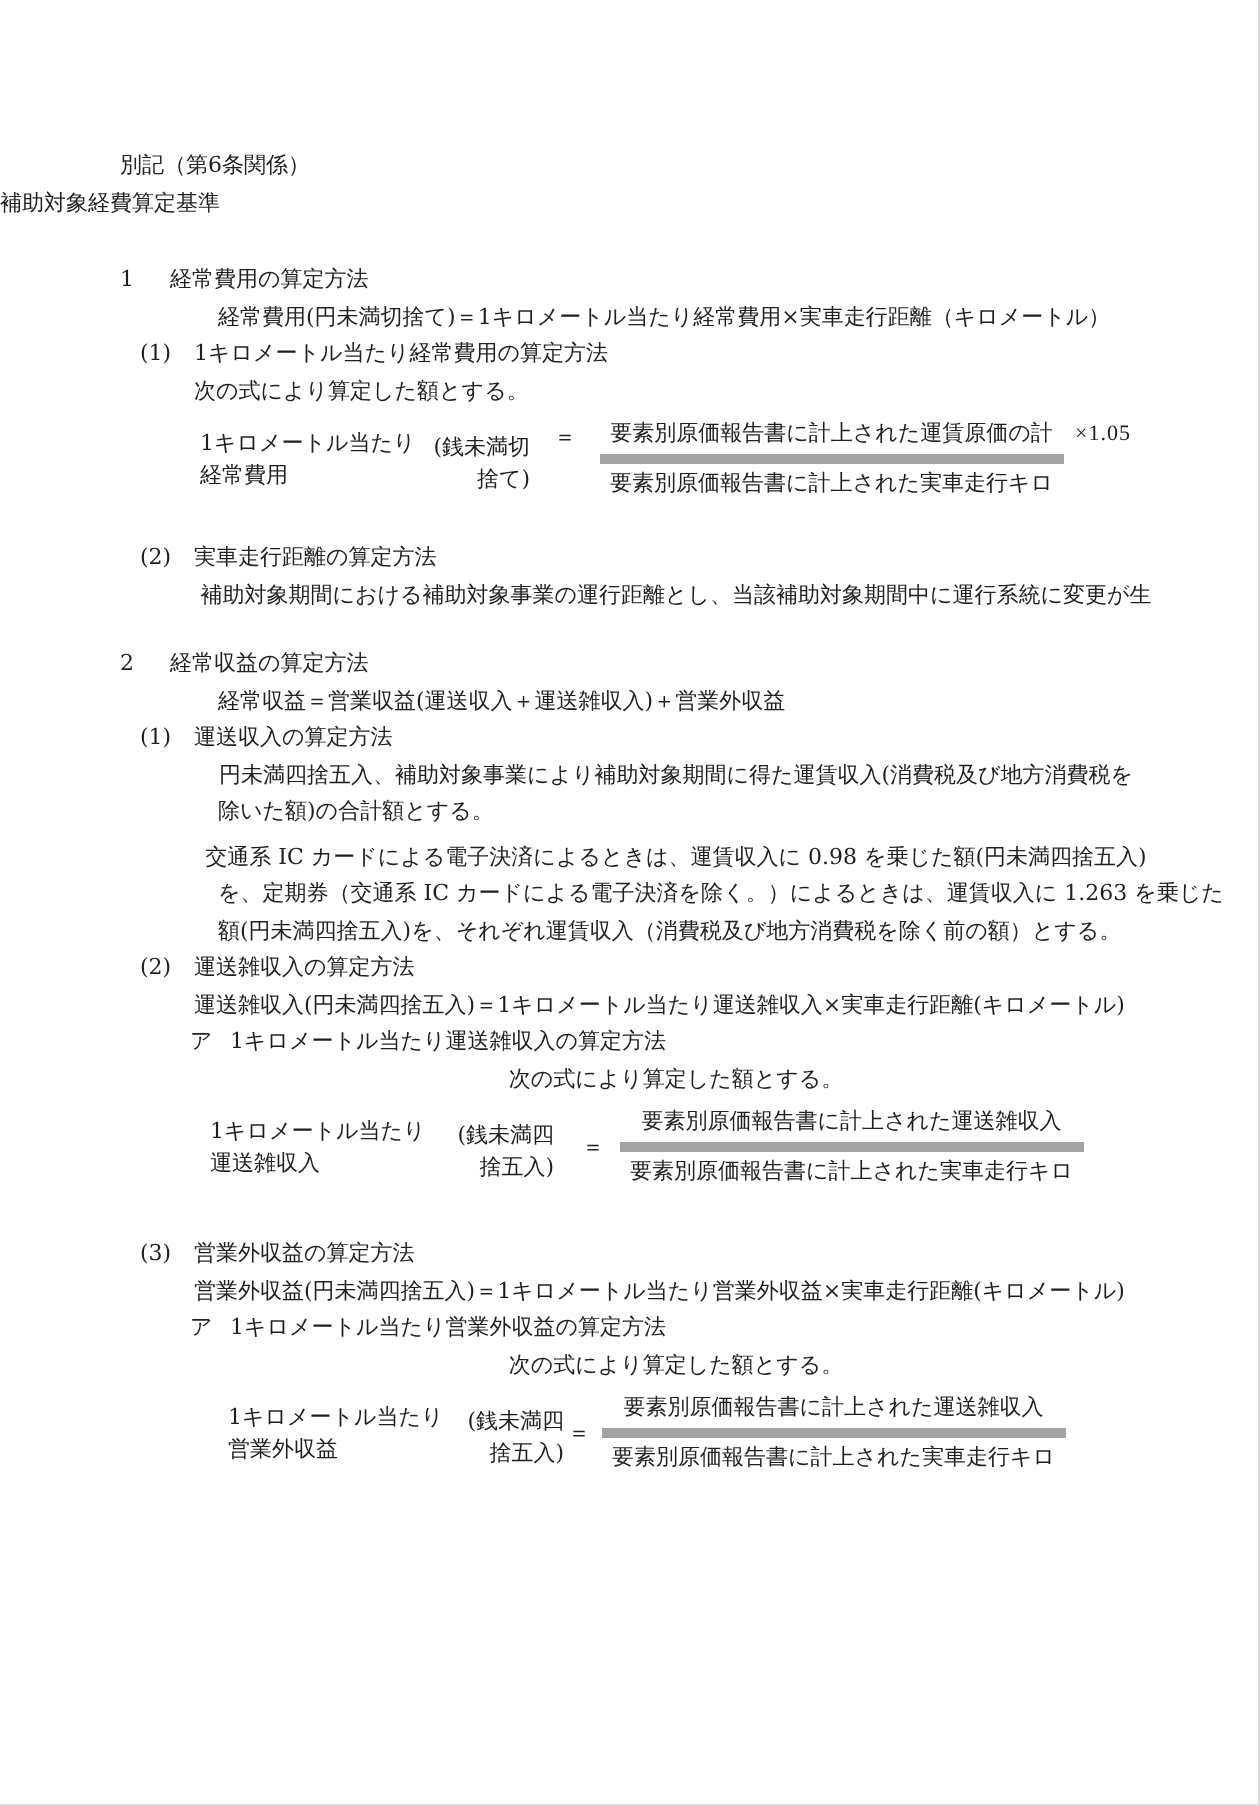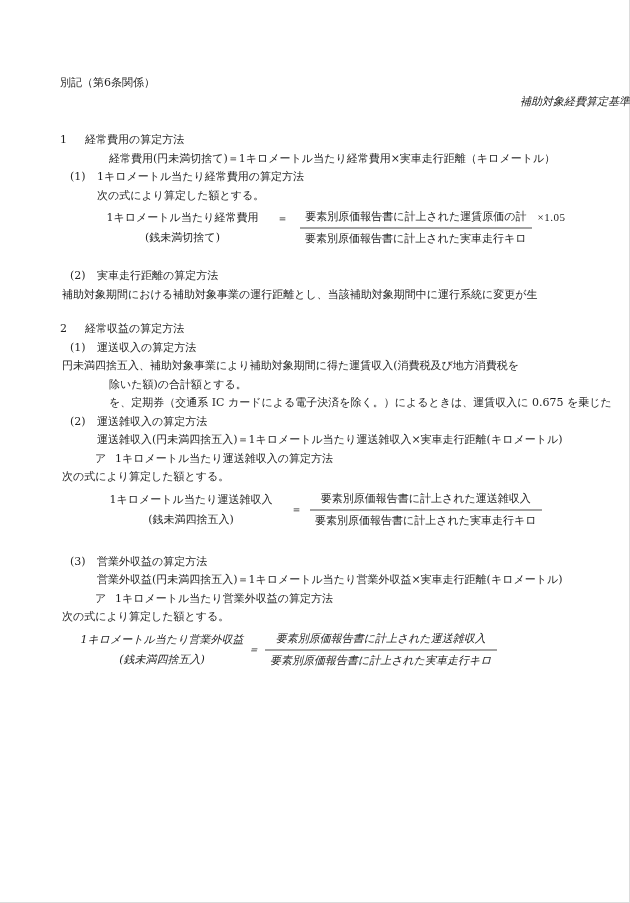--- a/index.html
+++ b/index.html
@@ -10,48 +10,48 @@
     padding-top:74px;
     background:#ffffff;
     color:#1f1f1f;
     font-family:"DejaVu Serif","Liberation Serif",serif;
     font-size:11px;
     overflow:hidden;
     box-shadow:inset -1px -1px 0 #dcdcdc;
   }
   .line{line-height:18.5px;white-space:nowrap;}
   .row{display:flex;}
-  .center{text-align:right;font-style:italic;}
+  .center{text-align:left;}
   .sec-num{margin-left:60px;width:25px;flex:0 0 auto;}
   .m2{margin-left:70px;width:27px;flex:0 0 auto;}
   .m3{margin-left:95px;width:20px;flex:0 0 auto;}
   .ind-60{margin-left:60px;}
   .ind-85{margin-left:109px;}
   .ind-97{margin-left:97px;}
-  .ind-115{margin-left:62px;}
+  .ind-115{margin-left:46px;text-align:center;}
   .mt-20{margin-top:20px;}
   .mt-16{margin-top:16px;}
   .mt-24{margin-top:24px;}
   .mt-4{margin-top:4px;}
   
   .formula{display:flex;align-items:center;margin-top:4px;}
-  .f-left{display:flex;flex-direction:column;align-items:center;line-height:16px;flex:0 0 auto;}
+  .f-left{display:flex;flex-direction:row;align-items:center;line-height:16px;flex:0 0 auto;}
   .f-l2{margin-top:4px;text-align:right;}
   .f-eq{flex:0 0 auto;}
   .frac{text-align:center;line-height:16px;flex:0 0 auto;}
-  .num{padding:0 5px 2px;border-bottom:2px solid #a3a3a3;}
+  .num{padding:0 5px 2px;border-bottom:5px solid #a3a3a3;}
   .den{padding:2px 5px 0;text-align:right;}
   .f-mult{align-self:flex-start;margin-left:6px;line-height:17px;letter-spacing:.5px;flex:0 0 auto;font-family:Liberation Serif, serif;}
   .f1{margin-left:100px;}
   .f1 .f-left{width:165px;}
   .f1 .f-eq{align-self:flex-start;line-height:19px;margin:0 12px;}
   .f2{margin-left:105px;}
   .f2 .f-left{width:172px;}
   .f2 .f-eq{margin:0 8px 0 14px;}
-  .f3{margin-left:78px;font-style:italic;}
+  .f3{margin-left:114px;}
   .f3 .f-left{width:168px;}
   .f3 .f-eq{margin:0 6px 0 2px;}
 </style>
 </head>
 <body>
 
 <div class="page">
 
   <div class="line ind-60">別記（第6条関係）</div>
   <div class="line center">補助対象経費算定基準</div>
@@ -84,28 +84,31 @@
   <div class="row line mt-20">
     <span class="m2">(2)</span>
     <span>実車走行距離の算定方法</span>
   </div>
   <div class="line ind-115">補助対象期間における補助対象事業の運行距離とし、当該補助対象期間中に運行系統に変更が生</div>
 
   <div class="row line mt-16">
     <span class="sec-num">2</span>
     <span>経常収益の算定方法</span>
   </div>
+  <div class="line ind-85">経常収益＝営業収益(運送収入＋運送雑収入)＋営業外収益</div>
 
   <div class="row line">
     <span class="m2">(1)</span>
     <span>運送収入の算定方法</span>
   </div>
   <div class="line ind-115">円未満四捨五入、補助対象事業により補助対象期間に得た運賃収入(消費税及び地方消費税を</div>
   <div class="line ind-85">除いた額)の合計額とする。</div>
-  <div class="line ind-85">を、定期券（交通系 IC カードによる電子決済を除く。）によるときは、運賃収入に 0.675 を乗じた</div>
+  <div class="line ind-115 mt-4">交通系 IC カードによる電子決済によるときは、運賃収入に 0.98 を乗じた額(円未満四捨五入)</div>
+  <div class="line ind-85">を、定期券（交通系 IC カードによる電子決済を除く。）によるときは、運賃収入に 1.263 を乗じた</div>
+  <div class="line ind-85">額(円未満四捨五入)を、それぞれ運賃収入（消費税及び地方消費税を除く前の額）とする。</div>
 
   <div class="row line">
     <span class="m2">(2)</span>
     <span>運送雑収入の算定方法</span>
   </div>
   <div class="line ind-97">運送雑収入(円未満四捨五入)＝1キロメートル当たり運送雑収入×実車走行距離(キロメートル)</div>
   <div class="row line">
     <span class="m3">ア</span>
     <span>1キロメートル当たり運送雑収入の算定方法</span>
   </div>

